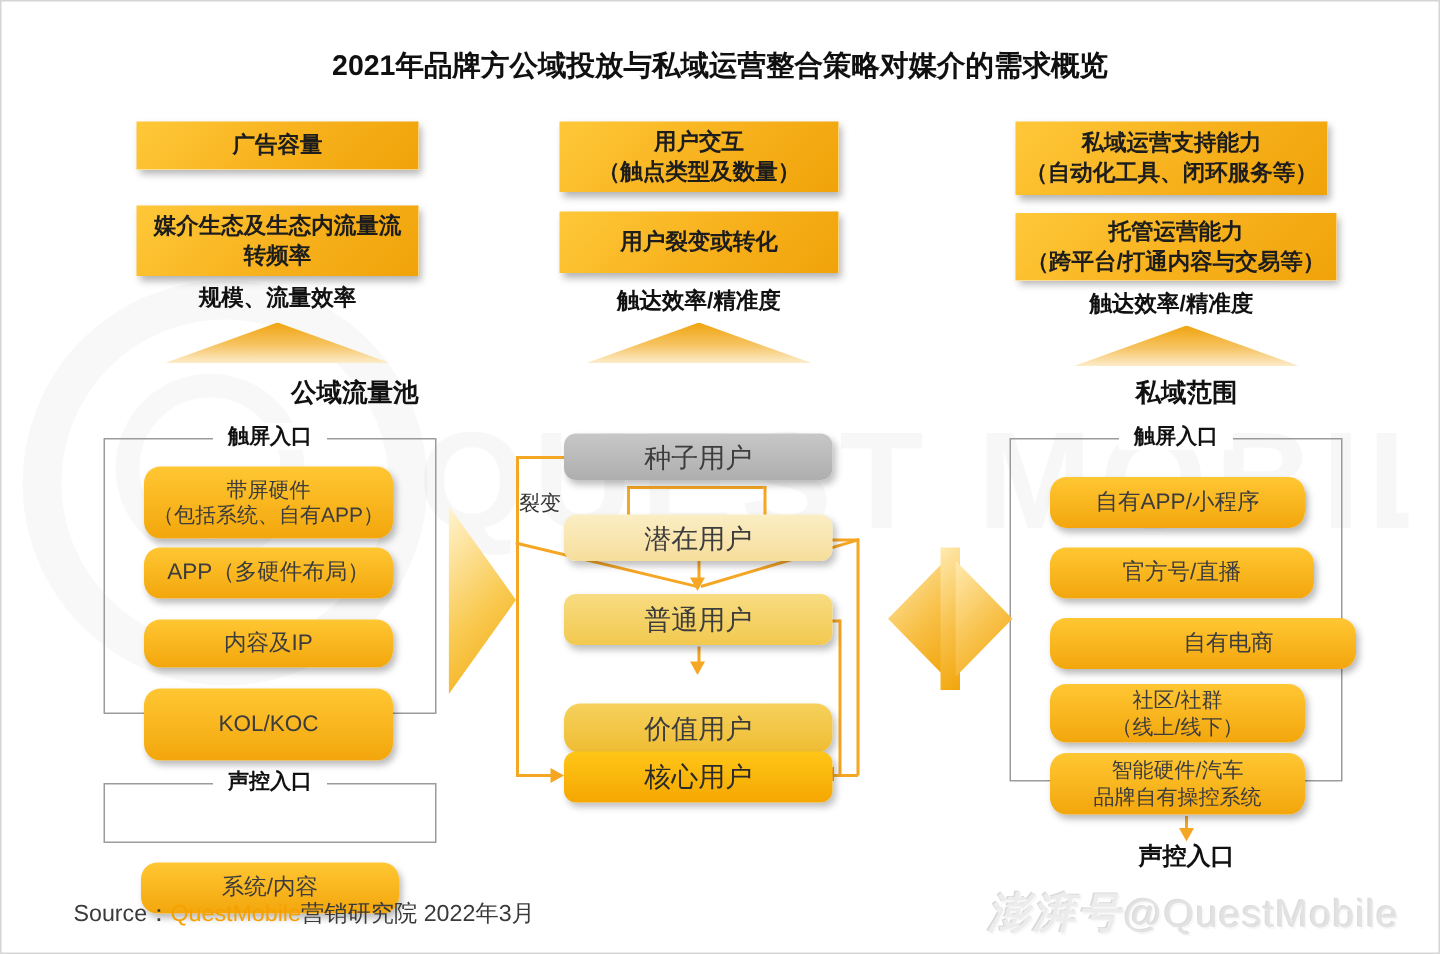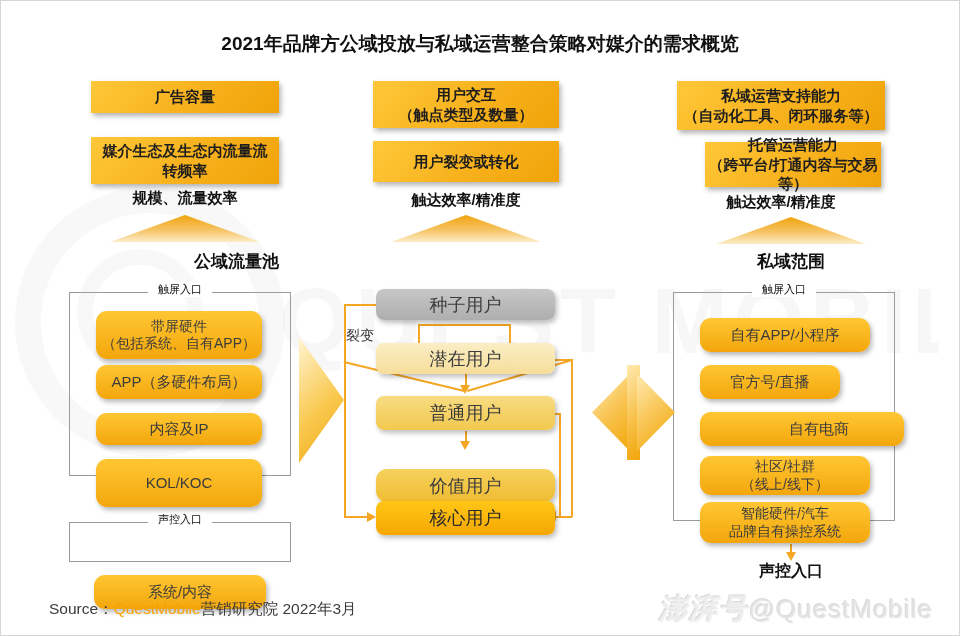--- a/index.html
+++ b/index.html
@@ -33,21 +33,21 @@
     background:linear-gradient(135deg,#ffc839 0%,#f7b11c 55%,#f0a309 100%);
     box-shadow:2px 3px 5px rgba(0,0,0,0.3);white-space:pre-line;}
   .caption{position:absolute;z-index:3;text-align:center;font-weight:bold;font-size:15px;color:#111;}
   .up-tri{position:absolute;z-index:2;
     background:linear-gradient(180deg,#f0a40e 0%,#f6c362 55%,#fcecc9 100%);
     -webkit-clip-path:polygon(50% 0,100% 100%,0 100%);clip-path:polygon(50% 0,100% 100%,0 100%);}
   .pool-title{position:absolute;z-index:3;text-align:center;font-weight:bold;font-size:17px;color:#111;}
   
   .frame{position:absolute;border:1px solid #9b9b9b;z-index:1;}
   .frame-label{position:absolute;top:-11px;left:50%;transform:translateX(-50%);
-    background:#fff;padding:0 10px;font-weight:normal;font-size:11px;color:#111;white-space:nowrap;}
+    background:#fff;padding:0 10px;font-weight:bold;font-size:14px;color:#111;white-space:nowrap;}
   
   .obox{position:absolute;z-index:3;border-radius:11px;display:flex;align-items:center;justify-content:center;
     text-align:center;font-size:15px;line-height:1.25;color:#3c3c3c;white-space:pre-line;
     background:linear-gradient(180deg,#ffc733 0%,#f3a60c 100%);
     box-shadow:2px 3px 5px rgba(0,0,0,0.28);}
   .obox.small-text{font-size:14px;}
   
   .mbox{position:absolute;left:375px;width:179px;z-index:3;border-radius:8px;
     display:flex;align-items:center;justify-content:center;font-size:18px;color:#3c3c3c;
     box-shadow:2px 3px 5px rgba(0,0,0,0.25);}
@@ -100,21 +100,21 @@
   <div class="up-tri" style="left:109px;top:214px;width:150px;height:27px;"></div>
 
   <div class="tbox" style="left:372px;top:80px;width:186px;height:47px;">用户交互
 （触点类型及数量）</div>
   <div class="tbox" style="left:372px;top:140px;width:186px;height:41px;">用户裂变或转化</div>
   <div class="caption" style="left:372px;top:190px;width:186px;">触达效率/精准度</div>
   <div class="up-tri" style="left:390px;top:214px;width:150px;height:27px;"></div>
 
   <div class="tbox" style="left:676px;top:80px;width:208px;height:49px;">私域运营支持能力
 （自动化工具、闭环服务等）</div>
-  <div class="tbox" style="left:676px;top:141px;width:176px;height:45px;margin-left:28px;">托管运营能力
+  <div class="tbox" style="left:676px;top:141px;width:214px;height:45px;">托管运营能力
 （跨平台/打通内容与交易等）</div>
   <div class="caption" style="left:676px;top:192px;width:208px;">触达效率/精准度</div>
   <div class="up-tri" style="left:715px;top:216px;width:150px;height:27px;"></div>
 
   <div class="pool-title" style="left:90px;top:249px;width:188px;text-align:right;">公域流量池</div>
   <div class="frame" style="left:68px;top:291px;width:220px;height:182px;">
     <span class="frame-label">触屏入口</span>
   </div>
   <div class="obox small-text" style="left:95px;top:310px;width:166px;height:48px;">带屏硬件
 （包括系统、自有APP）</div>
@@ -164,21 +164,21 @@
     <div class="part tl"></div>
     <div class="part bar"></div>
     <div class="part tr"></div>
   </div>
 
   <div class="pool-title" style="left:690px;top:249px;width:200px;">私域范围</div>
   <div class="frame" style="left:672px;top:291px;width:220px;height:227px;">
     <span class="frame-label">触屏入口</span>
   </div>
   <div class="obox" style="left:699px;top:317px;width:170px;height:34px;">自有APP/小程序</div>
-  <div class="obox" style="left:699px;top:364px;width:140px;height:34px;">官方号/直播</div>
+  <div class="obox" style="left:699px;top:364px;width:176px;height:34px;">官方号/直播</div>
   <div class="obox" style="left:699px;top:411px;width:170px;height:34px;padding-left:34px;">自有电商</div>
   <div class="obox small-text" style="left:699px;top:455px;width:170px;height:39px;">社区/社群
 （线上/线下）</div>
   <div class="obox small-text" style="left:699px;top:501px;width:170px;height:41px;">智能硬件/汽车
 品牌自有操控系统</div>
   <div class="ln" style="left:789px;top:543px;width:1.8px;height:9px;"></div>
   <div class="ah down" style="left:785px;top:551px;"></div>
   <div class="voice-label-right">声控入口</div>
 
   <div class="source">

